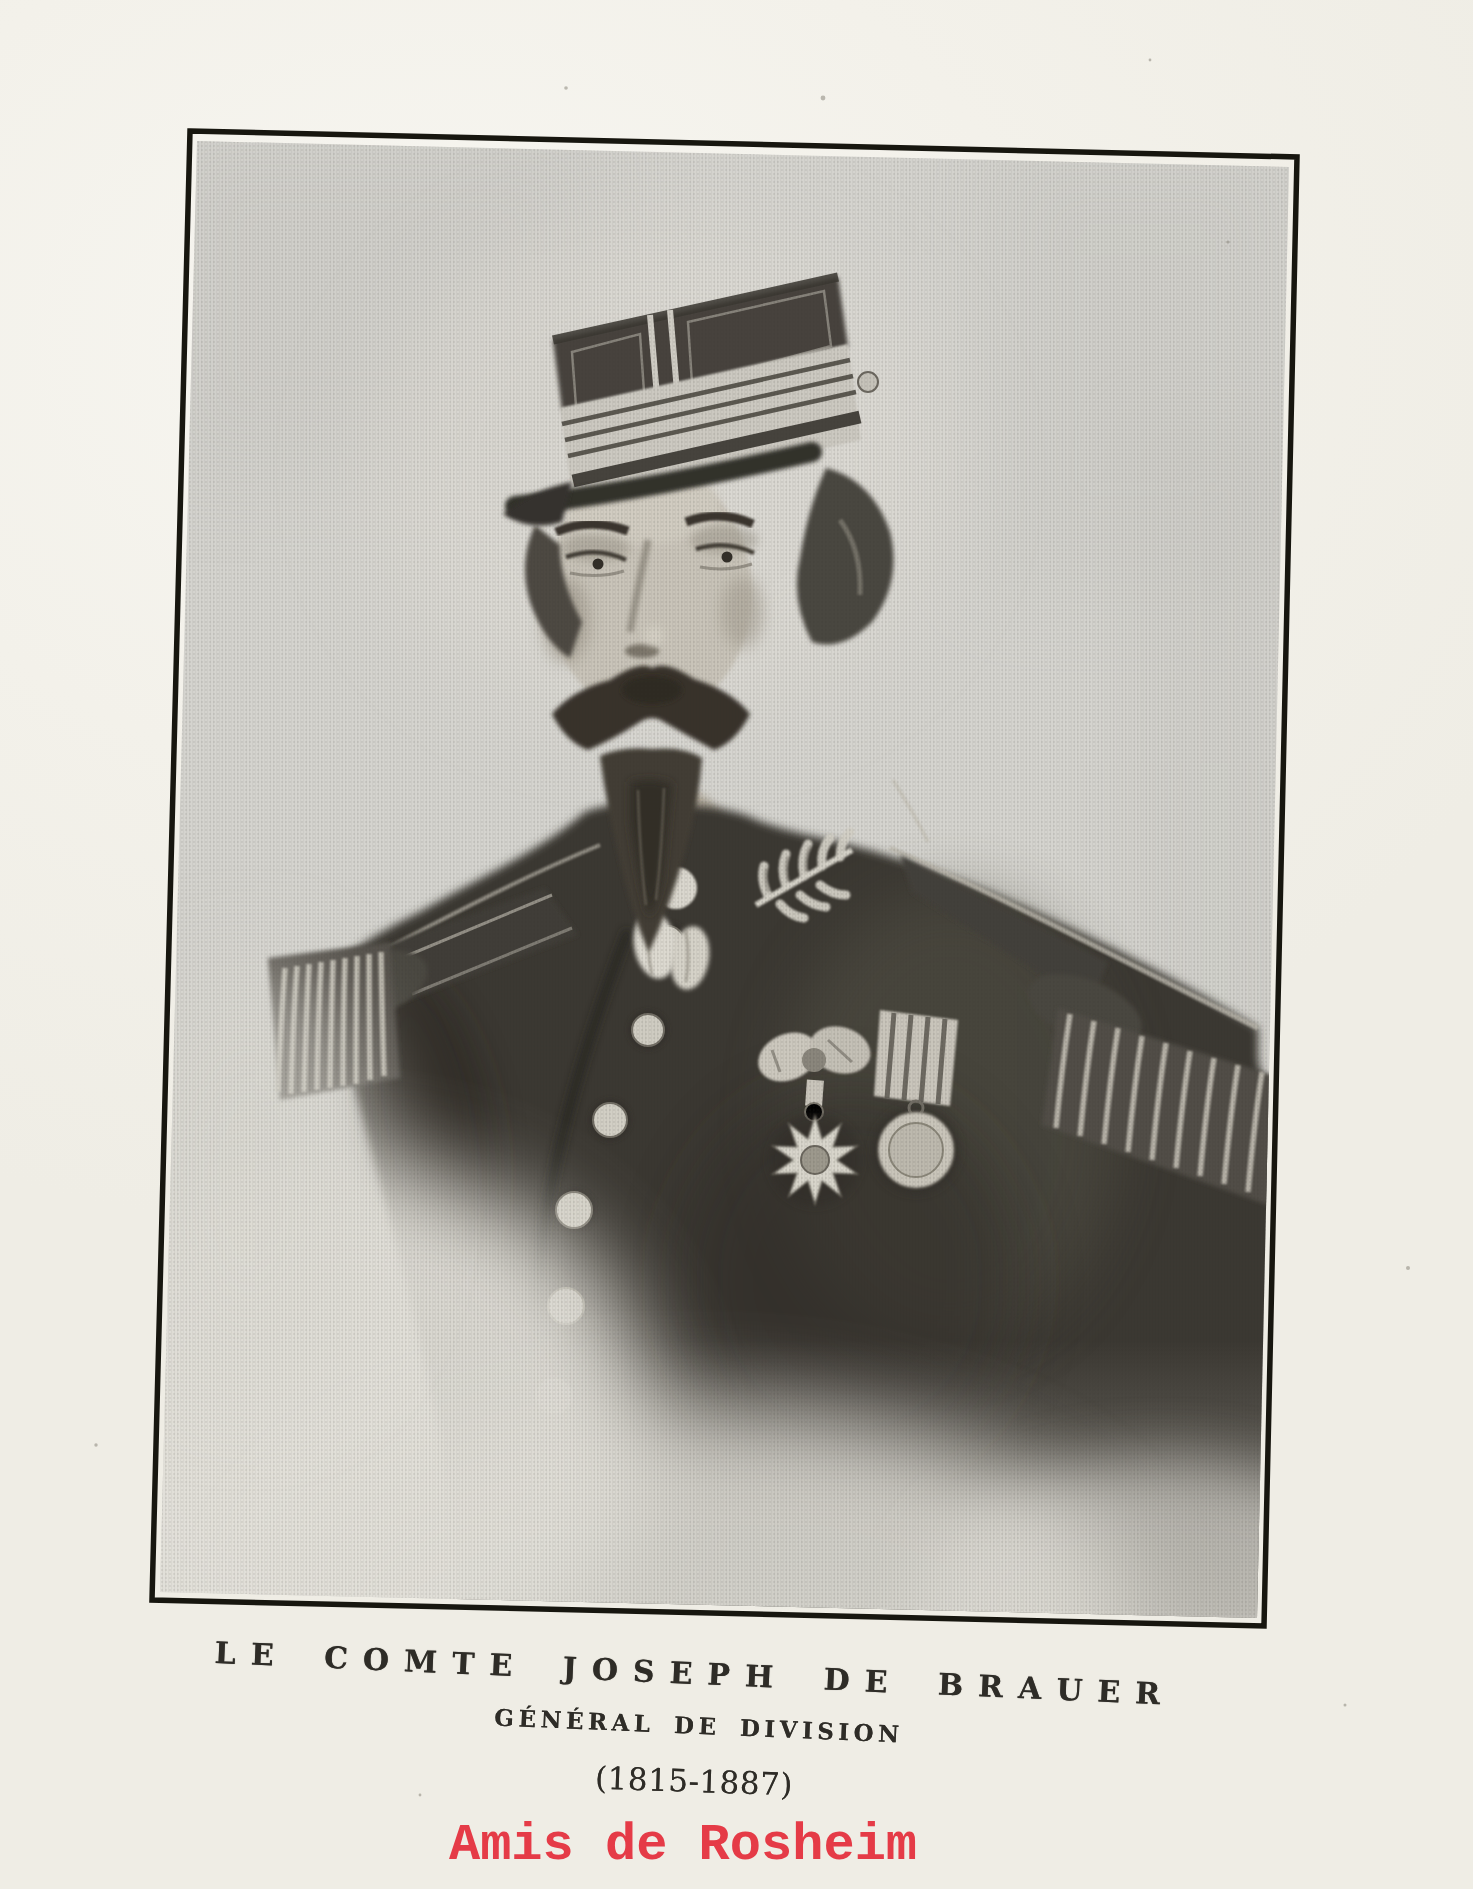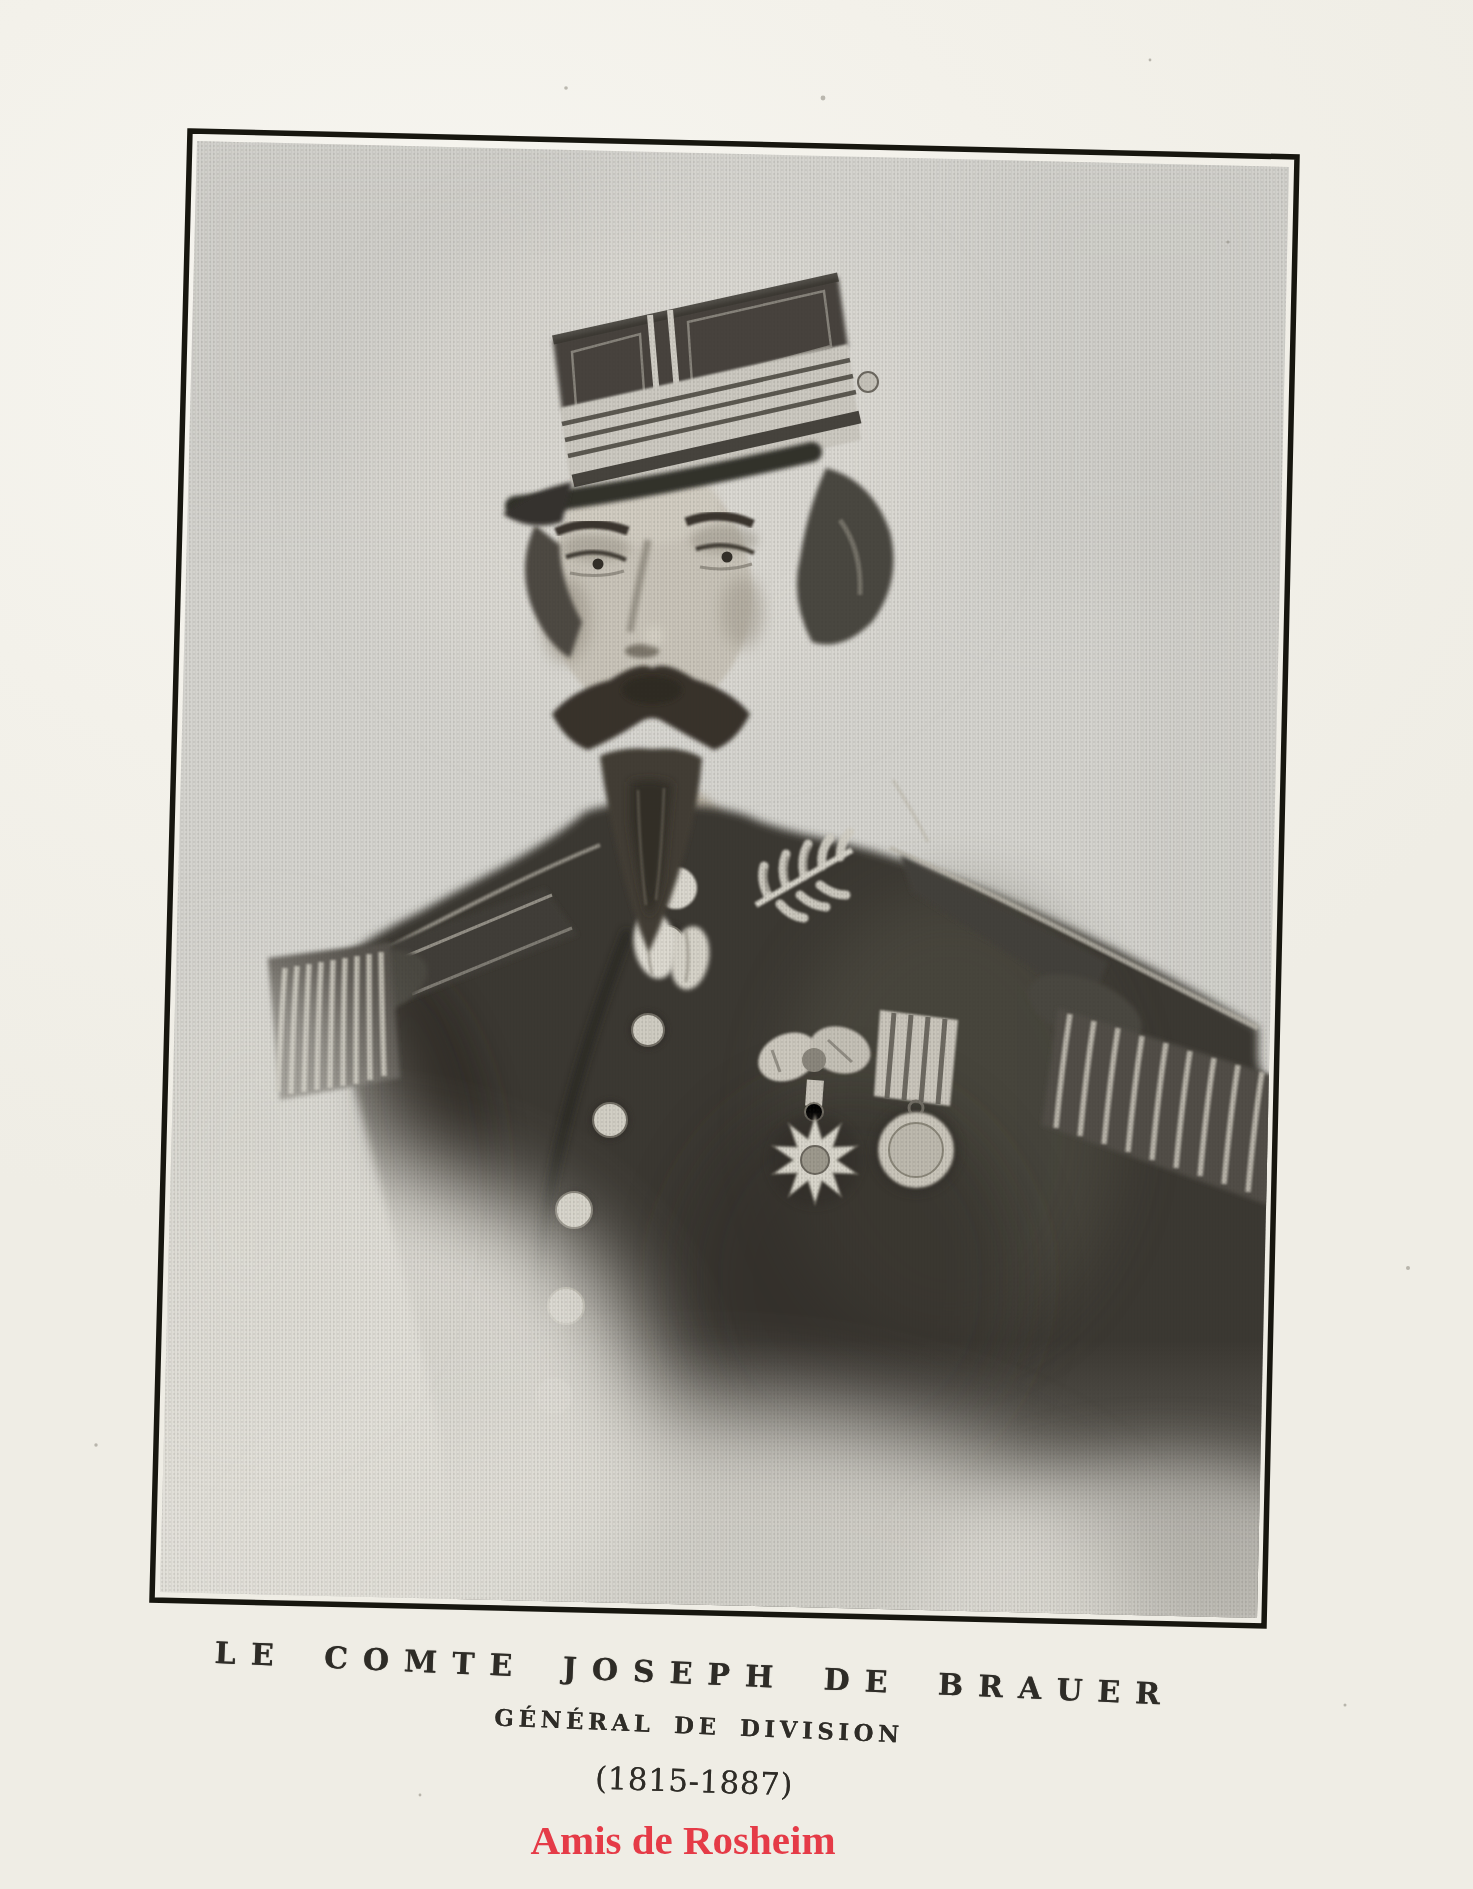--- a/index.html
+++ b/index.html
@@ -41,23 +41,23 @@
     font-size:31px;
     letter-spacing:.5px;
     font-weight:500;
     transform:translateX(-50%) rotate(2deg);
     text-shadow:0 0 .6px rgba(40,38,32,.7);
   }
   #watermark{
     position:absolute;
     left:683px;top:1816px;
     transform:translateX(-50%);
-    font-family:Liberation Serif, serif;
+    font-family:Liberation Mono, monospace;
     font-weight:700;
-    font-size:41px;
+    font-size:52px;
     letter-spacing:0;
     color:#e53b47;
     white-space:nowrap;
   }
 </style>
 </head>
 <body>
 
 <div id="page">
 

